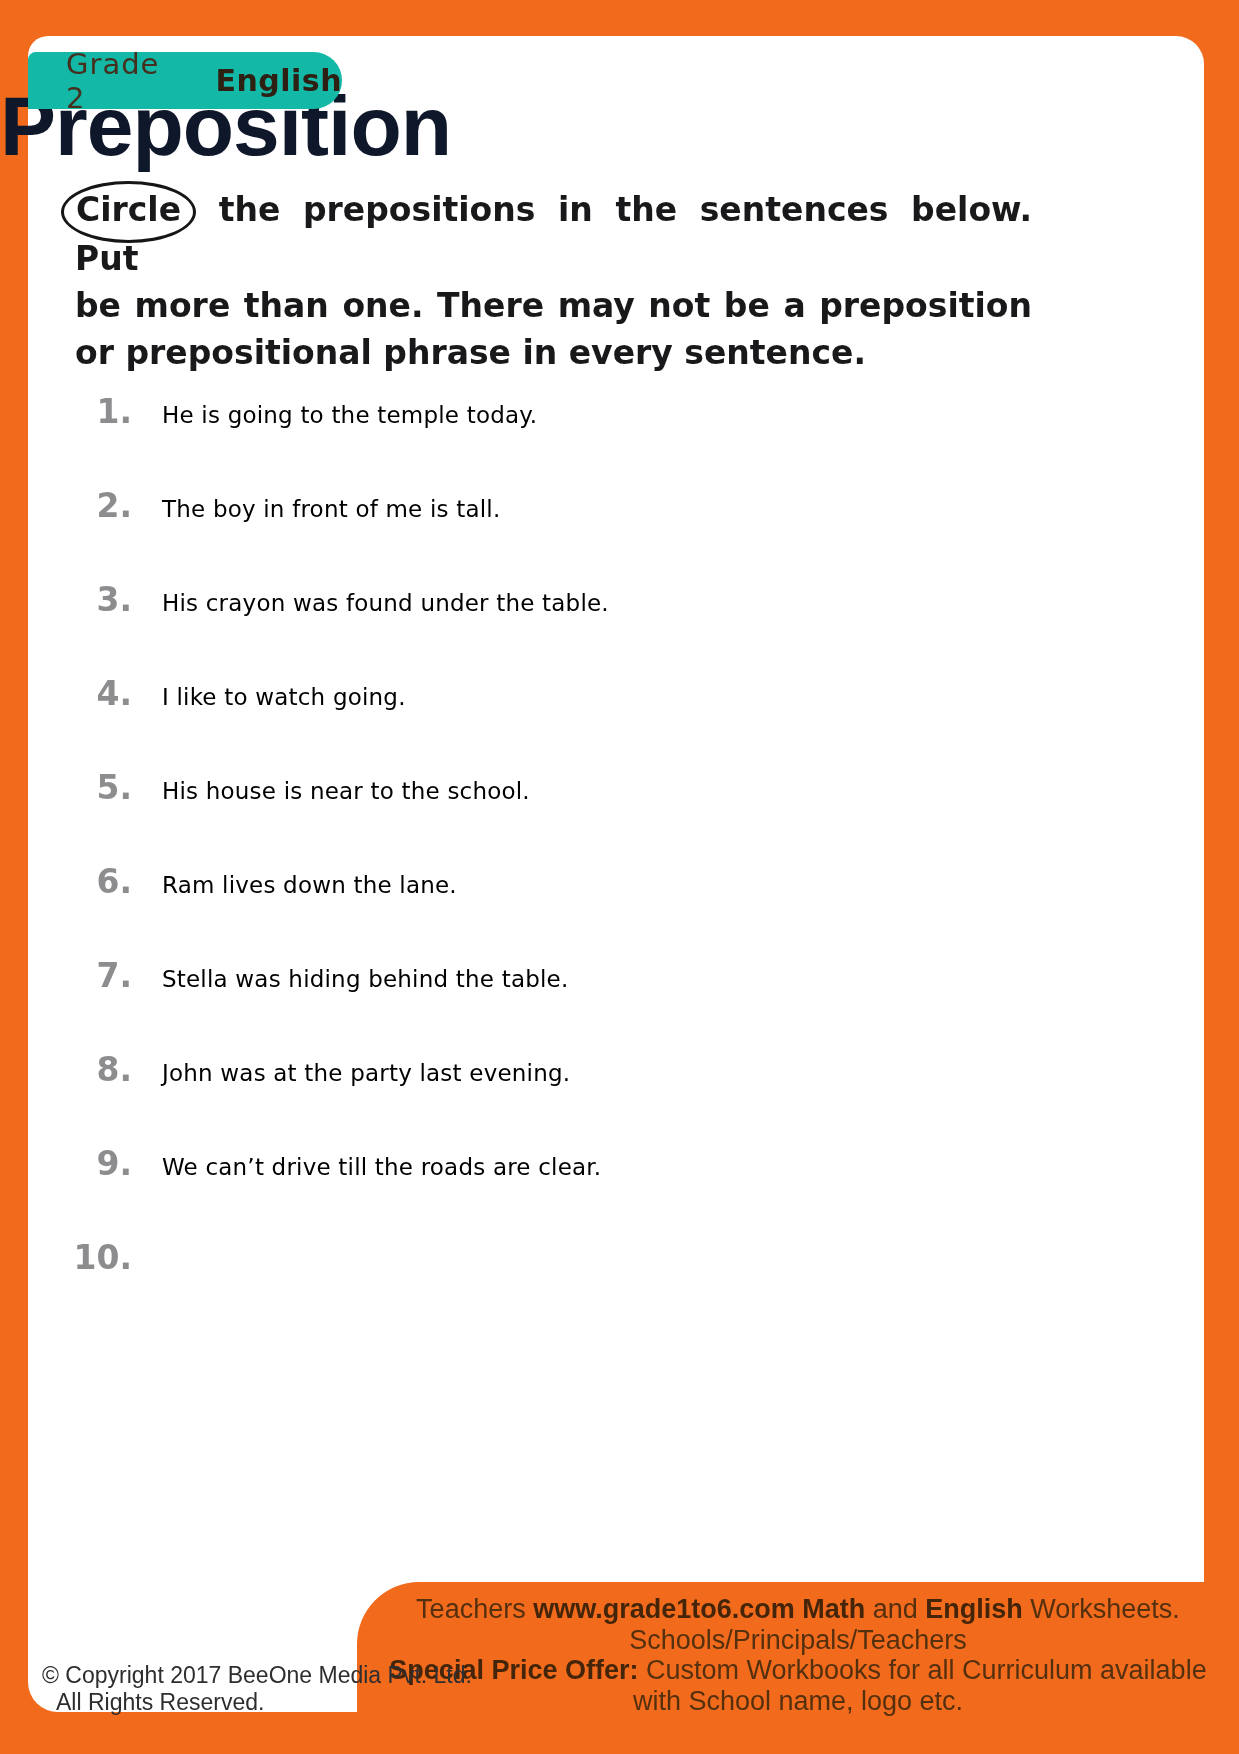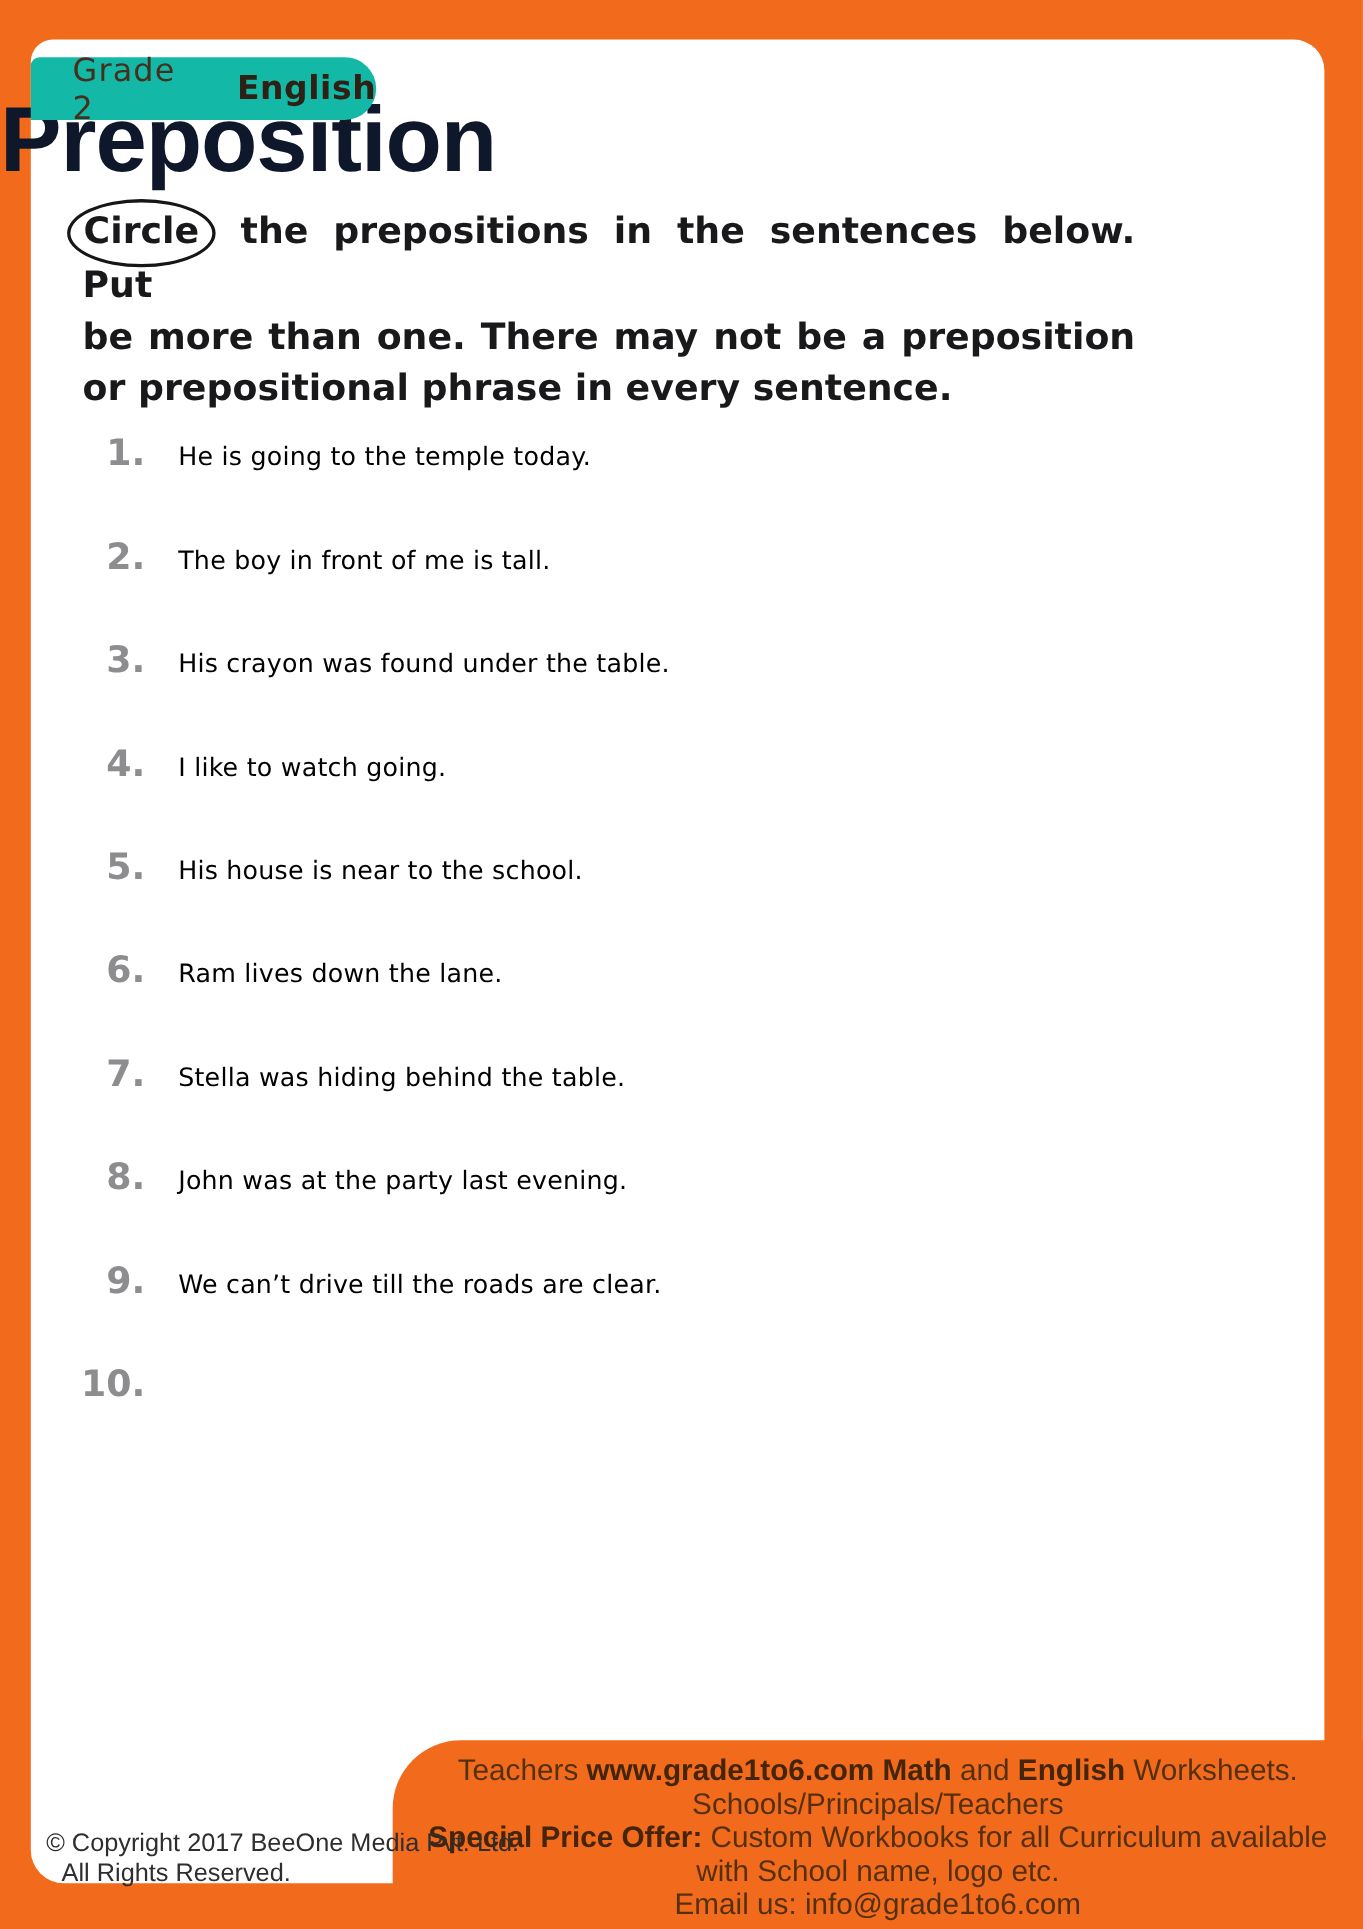--- a/index.html
+++ b/index.html
@@ -179,19 +179,18 @@
   <div class="sentence" style="top:1238px">
     <span class="num">10.</span>
   </div>
 </div>
 
 <div class="footer-box">
   <div><span>Teachers </span><b>www.grade1to6.com Math</b><span> and </span><b>English</b><span> Worksheets.</span></div>
   <div>Schools/Principals/Teachers</div>
   <div><b>Special Price Offer:</b><span> Custom Workbooks for all Curriculum available</span></div>
   <div>with School name, logo etc.</div>
-  <div>Email us: info@grade1to6.com</div>
 </div>
 
 <div class="copyright">
   <div>© Copyright 2017 BeeOne Media Pvt. Ltd.</div>
   <div class="l2">All Rights Reserved.</div>
 </div>
 
 </body></html>

